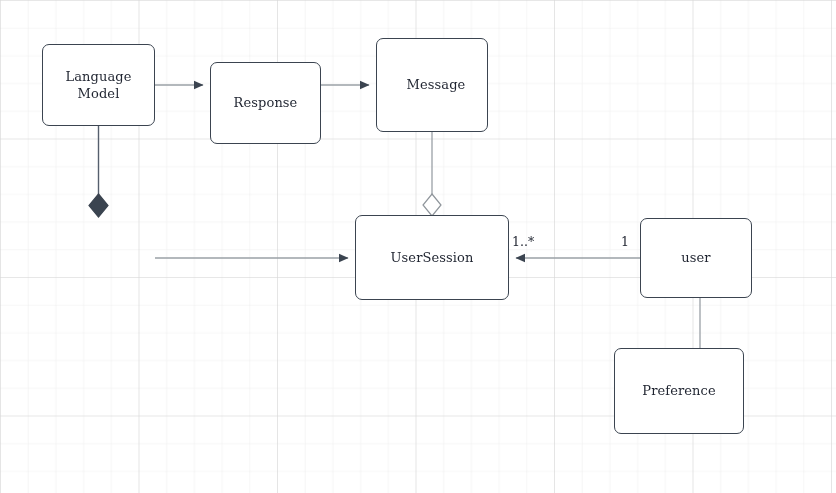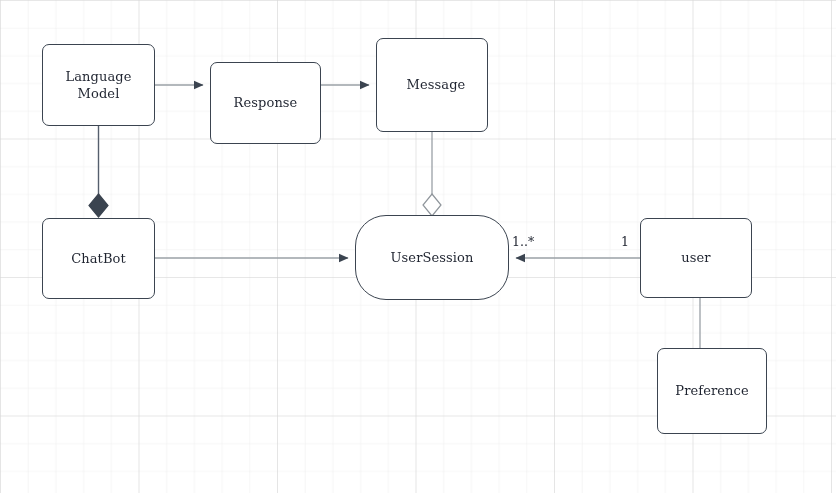--- a/index.html
+++ b/index.html
@@ -120,33 +120,30 @@
   </div>
 
   <div class="node" style="left:210px; top:62px; width:111px; height:82px;">
     <span class="node-label">Response</span>
   </div>
 
   <div class="node" style="left:376px; top:38px; width:112px; height:94px;padding-left:8px;">
     <span class="node-label">Message</span>
   </div>
 
-  <div class="node" style="left:42px; top:218px; width:113px; height:81px;">
-    <span class="node-label">ChatBot</span>
-  </div>
 
-  <div class="node" style="left:355px; top:215px; width:154px; height:85px;border-radius:31px;">
+  <div class="node" style="left:355px; top:215px; width:154px; height:85px;">
     <span class="node-label">UserSession</span>
   </div>
 
   <div class="node" style="left:640px; top:218px; width:112px; height:80px;text-align:center;">
     <span class="node-label">user</span>
   </div>
 
-  <div class="node" style="left:657px; top:348px; width:110px; height:86px;">
+  <div class="node" style="left:614px; top:348px; width:130px; height:86px;">
     <span class="node-label">Preference</span>
   </div>
 
   <div class="mult" style="left:512px; top:234px;">1..*</div>
 
   <div class="mult" style="left:621px; top:234px;">1</div>
 
 </div>
 
 </body></html>

